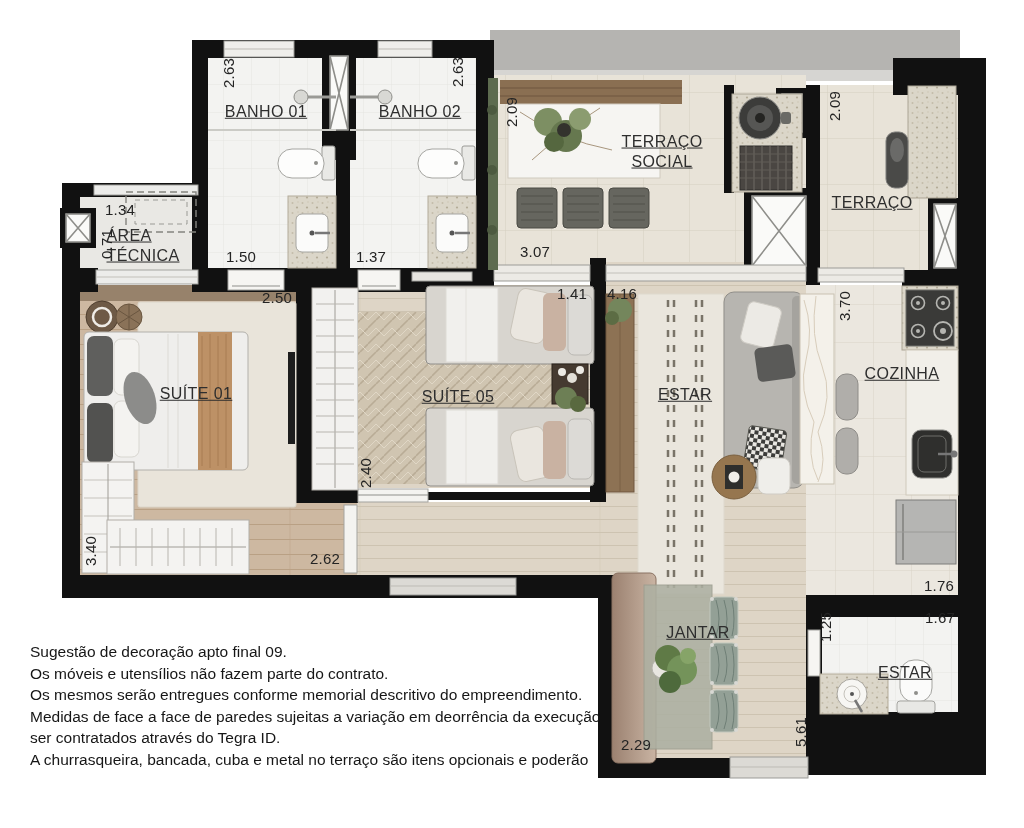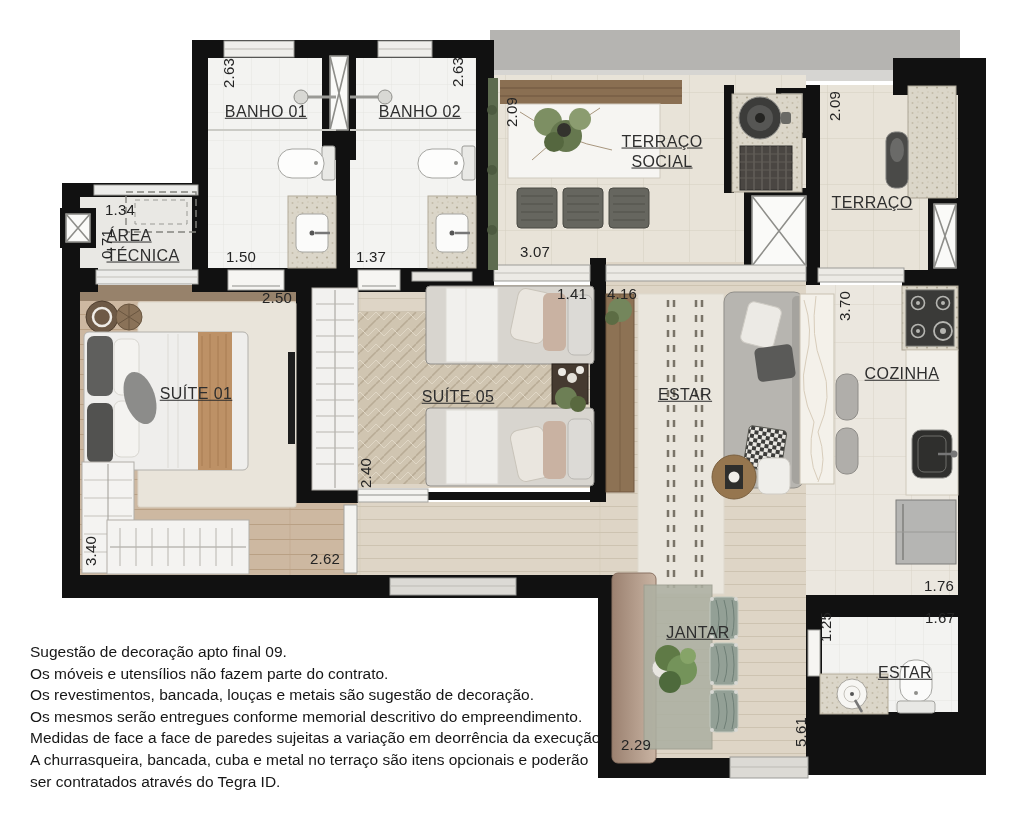--- a/index.html
+++ b/index.html
@@ -518,20 +518,19 @@
 <div class="dim" style="left:636px;top:745px">2.29</div>
 <div class="dim rot" style="left:801px;top:732px">5.61</div>
 
 <div class="lbl" style="left:905px;top:673px">ESTAR</div>
 <div class="dim rot" style="left:826px;top:627px">1.25</div>
 <div class="dim" style="left:940px;top:618px">1.67</div>
 
 <div class="disclaimer">
   <div>Sugestão de decoração apto final 09.</div>
   <div>Os móveis e utensílios não fazem parte do contrato.</div>
-  <div>Os revestimentos, bancada, louças e metais são sugestão de decoração.</div>
   <div>Os mesmos serão entregues conforme memorial descritivo do empreendimento.</div>
   <div>Medidas de face a face de paredes sujeitas a variação em deorrência da execução</div>
+  <div>ser contratados através do Tegra ID.</div>
   <div>A churrasqueira, bancada, cuba e metal no terraço são itens opcionais e poderão</div>
-  <div>ser contratados através do Tegra ID.</div>
 </div>
 
 </div>
 
 </body></html>

